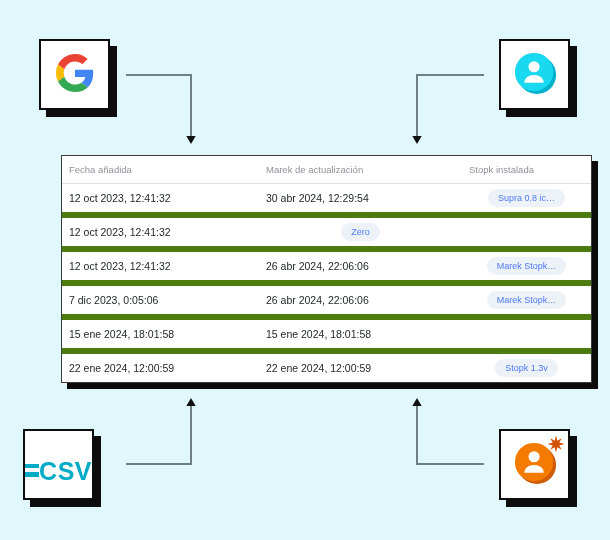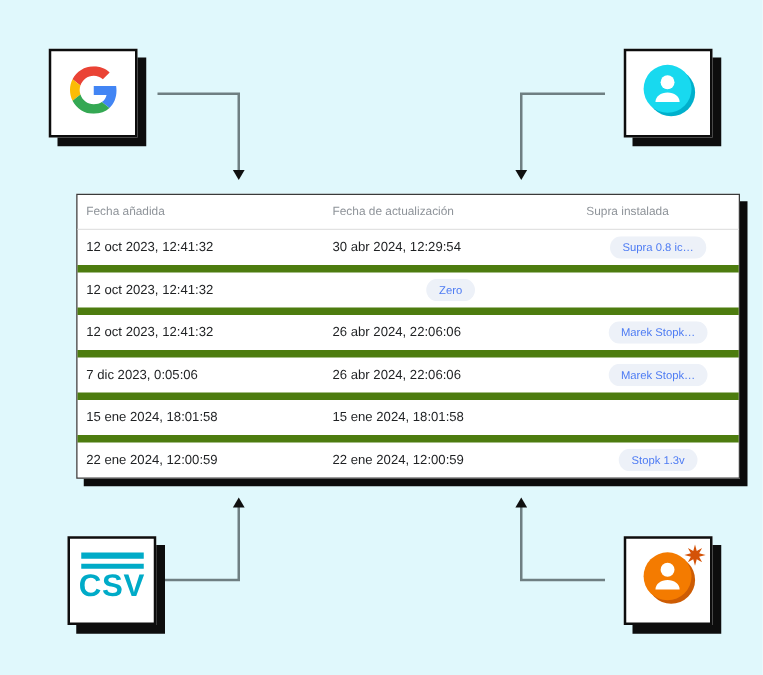--- a/index.html
+++ b/index.html
@@ -8,21 +8,21 @@
     overflow:hidden;font-family:"Liberation Sans",sans-serif;
   }
   
   .node{
     position:absolute;width:71px;height:71px;background:#fff;
     border:2px solid #0d0d0d;box-shadow:7px 7px 0 #0d0d0d;
     box-sizing:border-box;display:flex;align-items:center;justify-content:center;
   }
   #node-google{left:39px;top:39px;}
   #node-user{left:499px;top:39px;}
-  #node-csv{left:54px;top:429px;flex-direction:column;justify-content:flex-start;padding-top:11px;}
+  #node-csv{left:23px;top:429px;flex-direction:row;justify-content:flex-end;padding-top:11px;}
   #node-user-new{left:499px;top:429px;}
   .star-badge{position:absolute;top:4px;right:3px;}
   
   .csv-bars{display:flex;flex-direction:column;gap:4px;width:50px;}
   .csv-bar{height:4.5px;background:#00abc8;}
   .csv-text{margin-top:2px;font-size:25px;font-weight:bold;letter-spacing:.5px;color:#00abc8;line-height:1;}
   
   .arrows{position:absolute;left:0;top:0;width:610px;height:540px;pointer-events:none;}
   .arrows path{fill:none;stroke:#6f7f82;stroke-width:2;}
   .arrows polygon{fill:#101010;}
@@ -116,22 +116,22 @@
     <span class="star-badge">
       <svg width="18" height="18" viewBox="0 0 18 18">
         <polygon fill="#d45207" points="17.5,9 12.3,10.4 14.7,14.7 10.4,12.3 9,17.5 7.6,12.3 3.3,14.7 5.7,10.4 0.5,9 5.7,7.6 3.3,3.3 7.6,5.7 9,0.5 10.4,5.7 14.7,3.3 12.3,7.6"></polygon>
       </svg>
     </span>
   </div>
 
   <div class="tableCard">
     <div class="thead">
       <div class="cell">Fecha añadida</div>
-      <div class="cell">Fecha de actualización</div>
-      <div class="cell">Supra instalada</div>
+      <div class="cell">Marek de actualización</div>
+      <div class="cell">Stopk instalada</div>
     </div>
 
     <div class="trow">
       <div class="cell">12 oct 2023, 12:41:32</div>
       <div class="cell">30 abr 2024, 12:29:54</div>
       <div class="cell chipcell">
           <span class="chip">Supra 0.8 ic…</span>
         </div>
     </div>
     <div class="trow">

